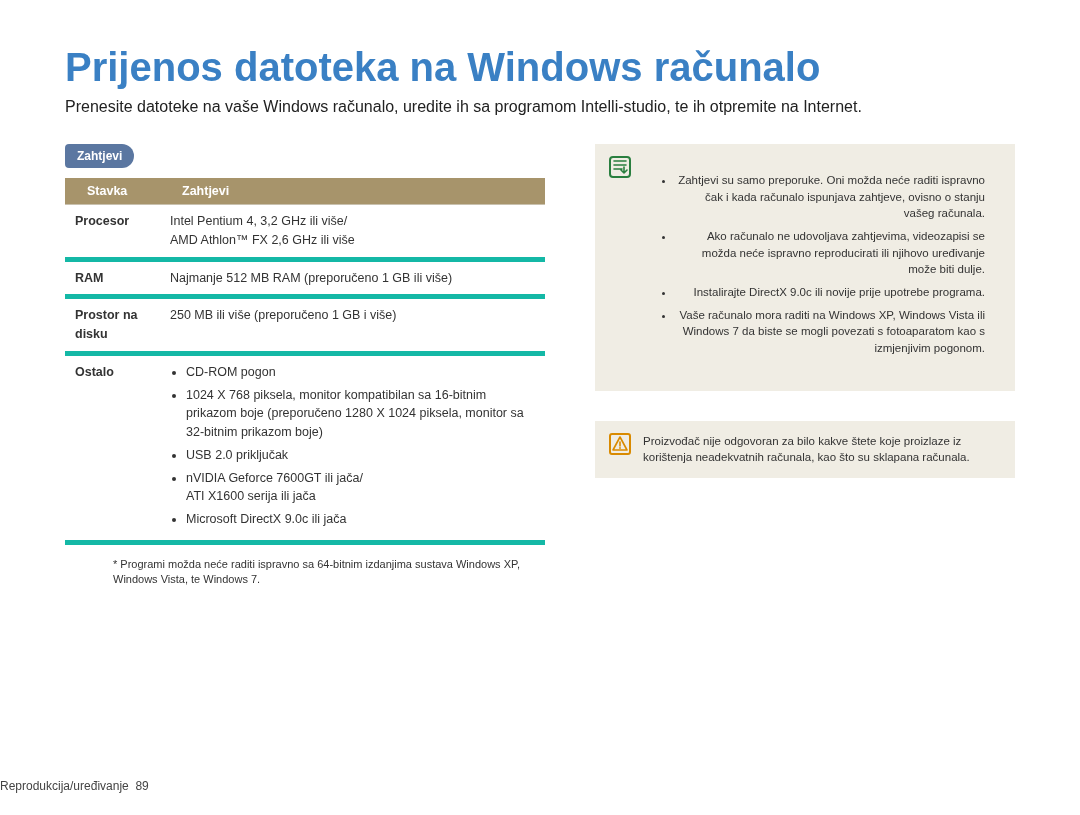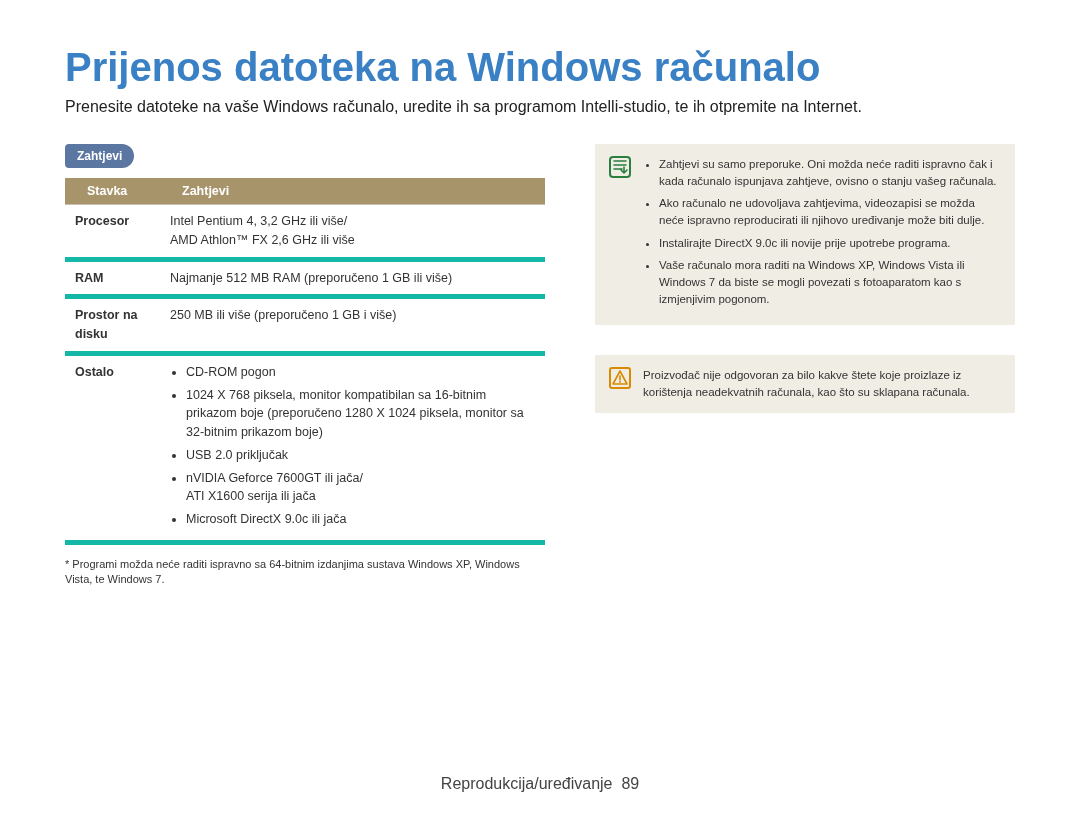--- a/index.html
+++ b/index.html
@@ -72,33 +72,35 @@
     padding-left: 16px;
   }
   ul.inner li {
     margin-bottom: 4px;
   }
   .footnote {
     font-size: 11px;
     color: #333;
     margin-top: 12px;
     line-height: 1.4;
+    margin-left: 48px;
   }
   .info-box {
     background: #f0ede4;
     display: flex;
     gap: 12px;
     padding: 12px 14px;
     font-size: 11.5px;
     line-height: 1.45;
     margin-bottom: 30px;
   }
   .info-box ul {
-    margin: 0;
+    margin: 16px;
     padding-left: 16px;
+    text-align: right;
   }
   .info-box ul li {
     margin-bottom: 6px;
   }
   .icon-note, .icon-warn {
     width: 22px;
     height: 22px;
     flex-shrink: 0;
     display: flex;
     align-items: center;
@@ -115,22 +117,22 @@
     color: #d98a00;
     border: 2px solid #d98a00;
     border-radius: 3px;
     font-size: 16px;
   }
   .page-footer {
     position: absolute;
     bottom: 22px;
     left: 0;
     right: 0;
-    text-align: center;
-    font-size: 16px;
+    text-align: left;
+    font-size: 12px;
     color: #444;
   }
 </style>
 </head>
 <body>
 
 <div class="title">Prijenos datoteka na Windows računalo</div>
 <div class="intro">Prenesite datoteke na vaše Windows računalo, uredite ih sa programom Intelli-studio, te ih otpremite na Internet.</div>
 
 <div class="columns">

